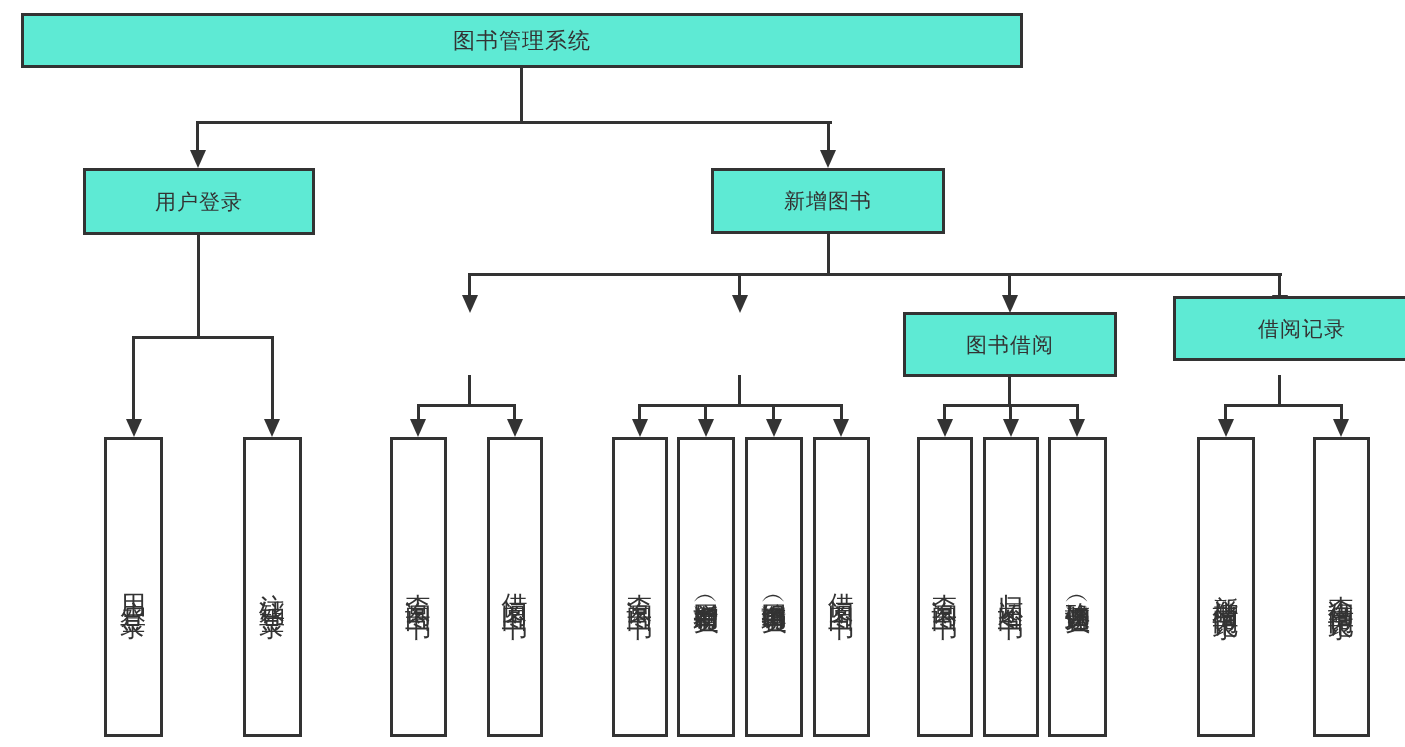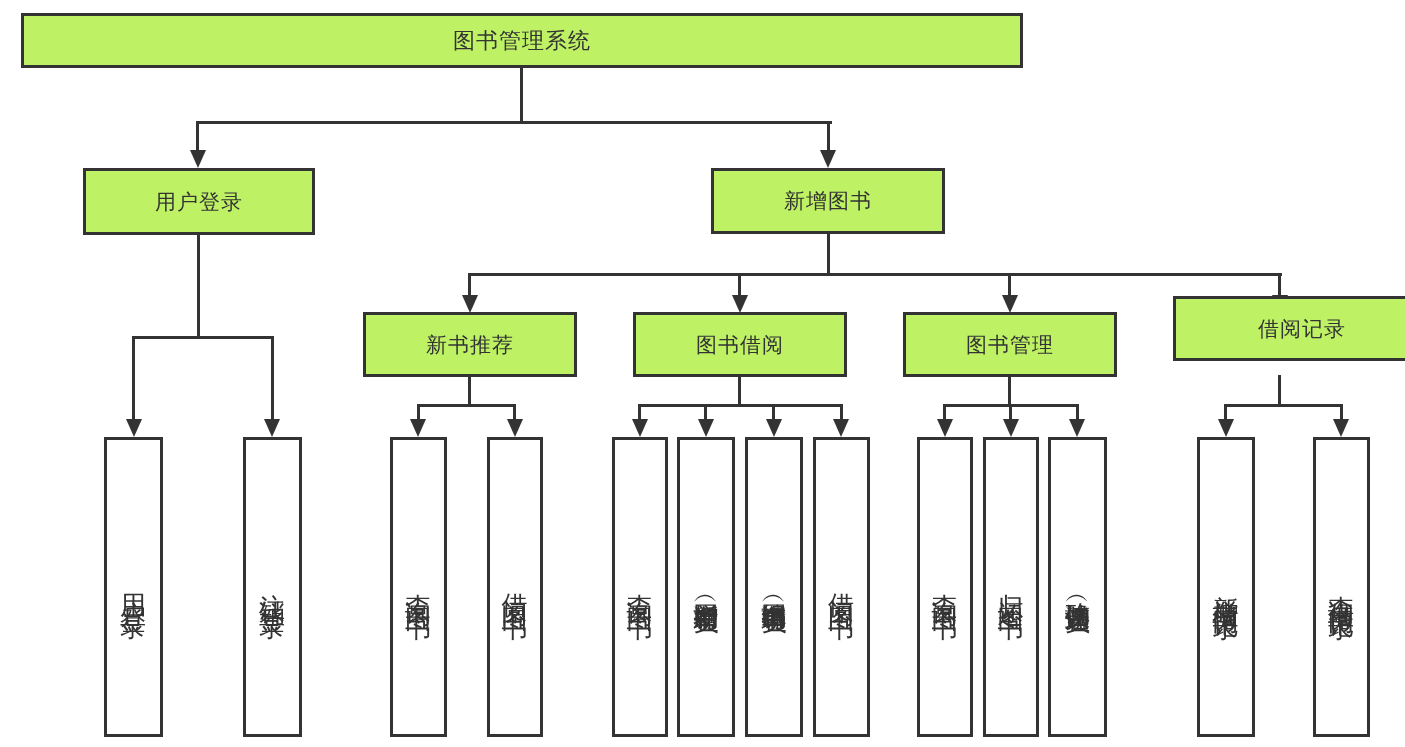--- a/index.html
+++ b/index.html
@@ -15,21 +15,21 @@
     background:var(--background);
     overflow:hidden;
     font-family:"Liberation Sans","DejaVu Sans",sans-serif;
     color:var(--text);
   }
   
   .box{
     position:absolute;
     box-sizing:border-box;
     border:3px solid var(--line);
-    background:#bef264;
+    background:#5eead4;
     display:flex;align-items:center;justify-content:center;
     font-size:21px;
     letter-spacing:1px;
     white-space:nowrap;
     z-index:2;
   }
   .root-box{font-size:22px;}
   .vbox{
     position:absolute;
     box-sizing:border-box;
@@ -96,23 +96,21 @@
   <div class="lh" style="left:468px;top:273px;width:814px;"></div>
   <div class="lv" style="left:468px;top:273px;height:22px;"></div>
   <div class="arrow" style="left:462px;top:295px;"></div>
   <div class="lv" style="left:738px;top:273px;height:22px;"></div>
   <div class="arrow" style="left:732px;top:295px;"></div>
   <div class="lv" style="left:1008px;top:273px;height:22px;"></div>
   <div class="arrow" style="left:1002px;top:295px;"></div>
   <div class="lv" style="left:1278px;top:273px;height:22px;"></div>
   <div class="arrow" style="left:1272px;top:295px;"></div>
 
-  <div class="box" style="left:363px;top:312px;width:214px;height:65px;">新书推荐</div>
-  <div class="box" style="left:633px;top:312px;width:214px;height:65px;">图书借阅</div>
-  <div class="box" style="left:903px;top:312px;width:214px;height:65px;">图书管理</div>
+  <div class="box" style="left:903px;top:312px;width:214px;height:65px;">图书借阅</div>
   <div class="box" style="left:1173px;top:296px;width:258px;height:65px;">借阅记录</div>
 
   <div class="lv" style="left:468px;top:375px;height:32px;"></div>
   <div class="lh" style="left:417px;top:404px;width:99px;"></div>
   <div class="lv" style="left:417px;top:404px;height:16px;"></div>
   <div class="arrow" style="left:410px;top:419px;"></div>
   <div class="lv" style="left:513px;top:404px;height:16px;"></div>
   <div class="arrow" style="left:507px;top:419px;"></div>
 
   <div class="lv" style="left:738px;top:375px;height:32px;"></div>

